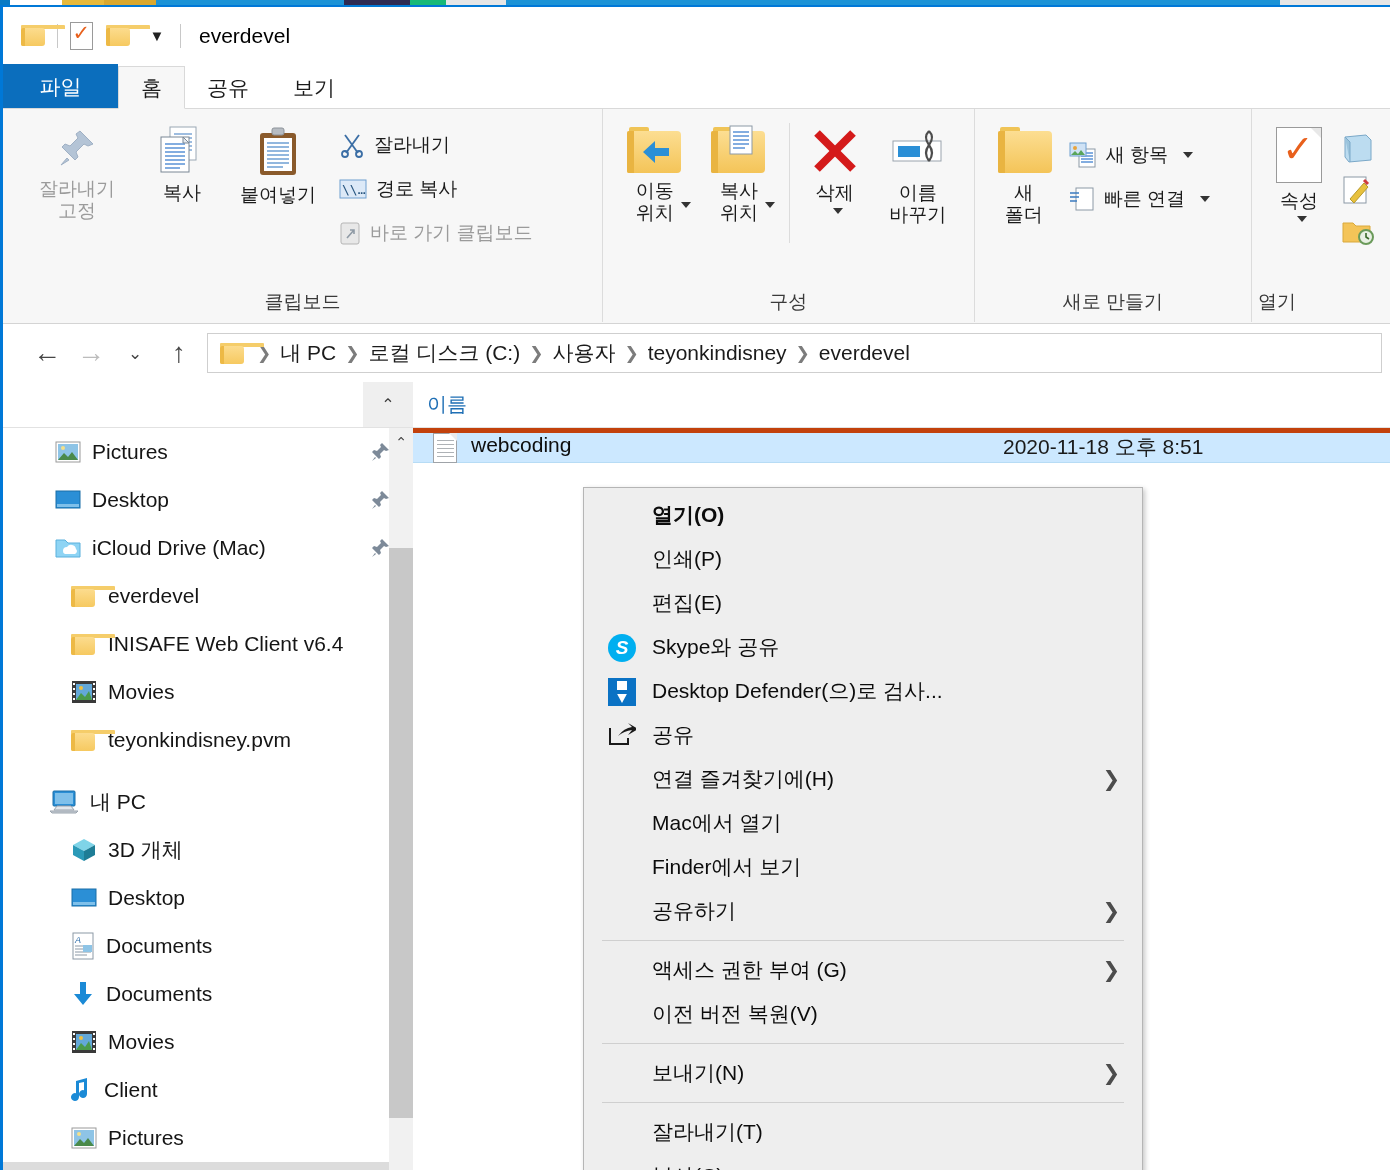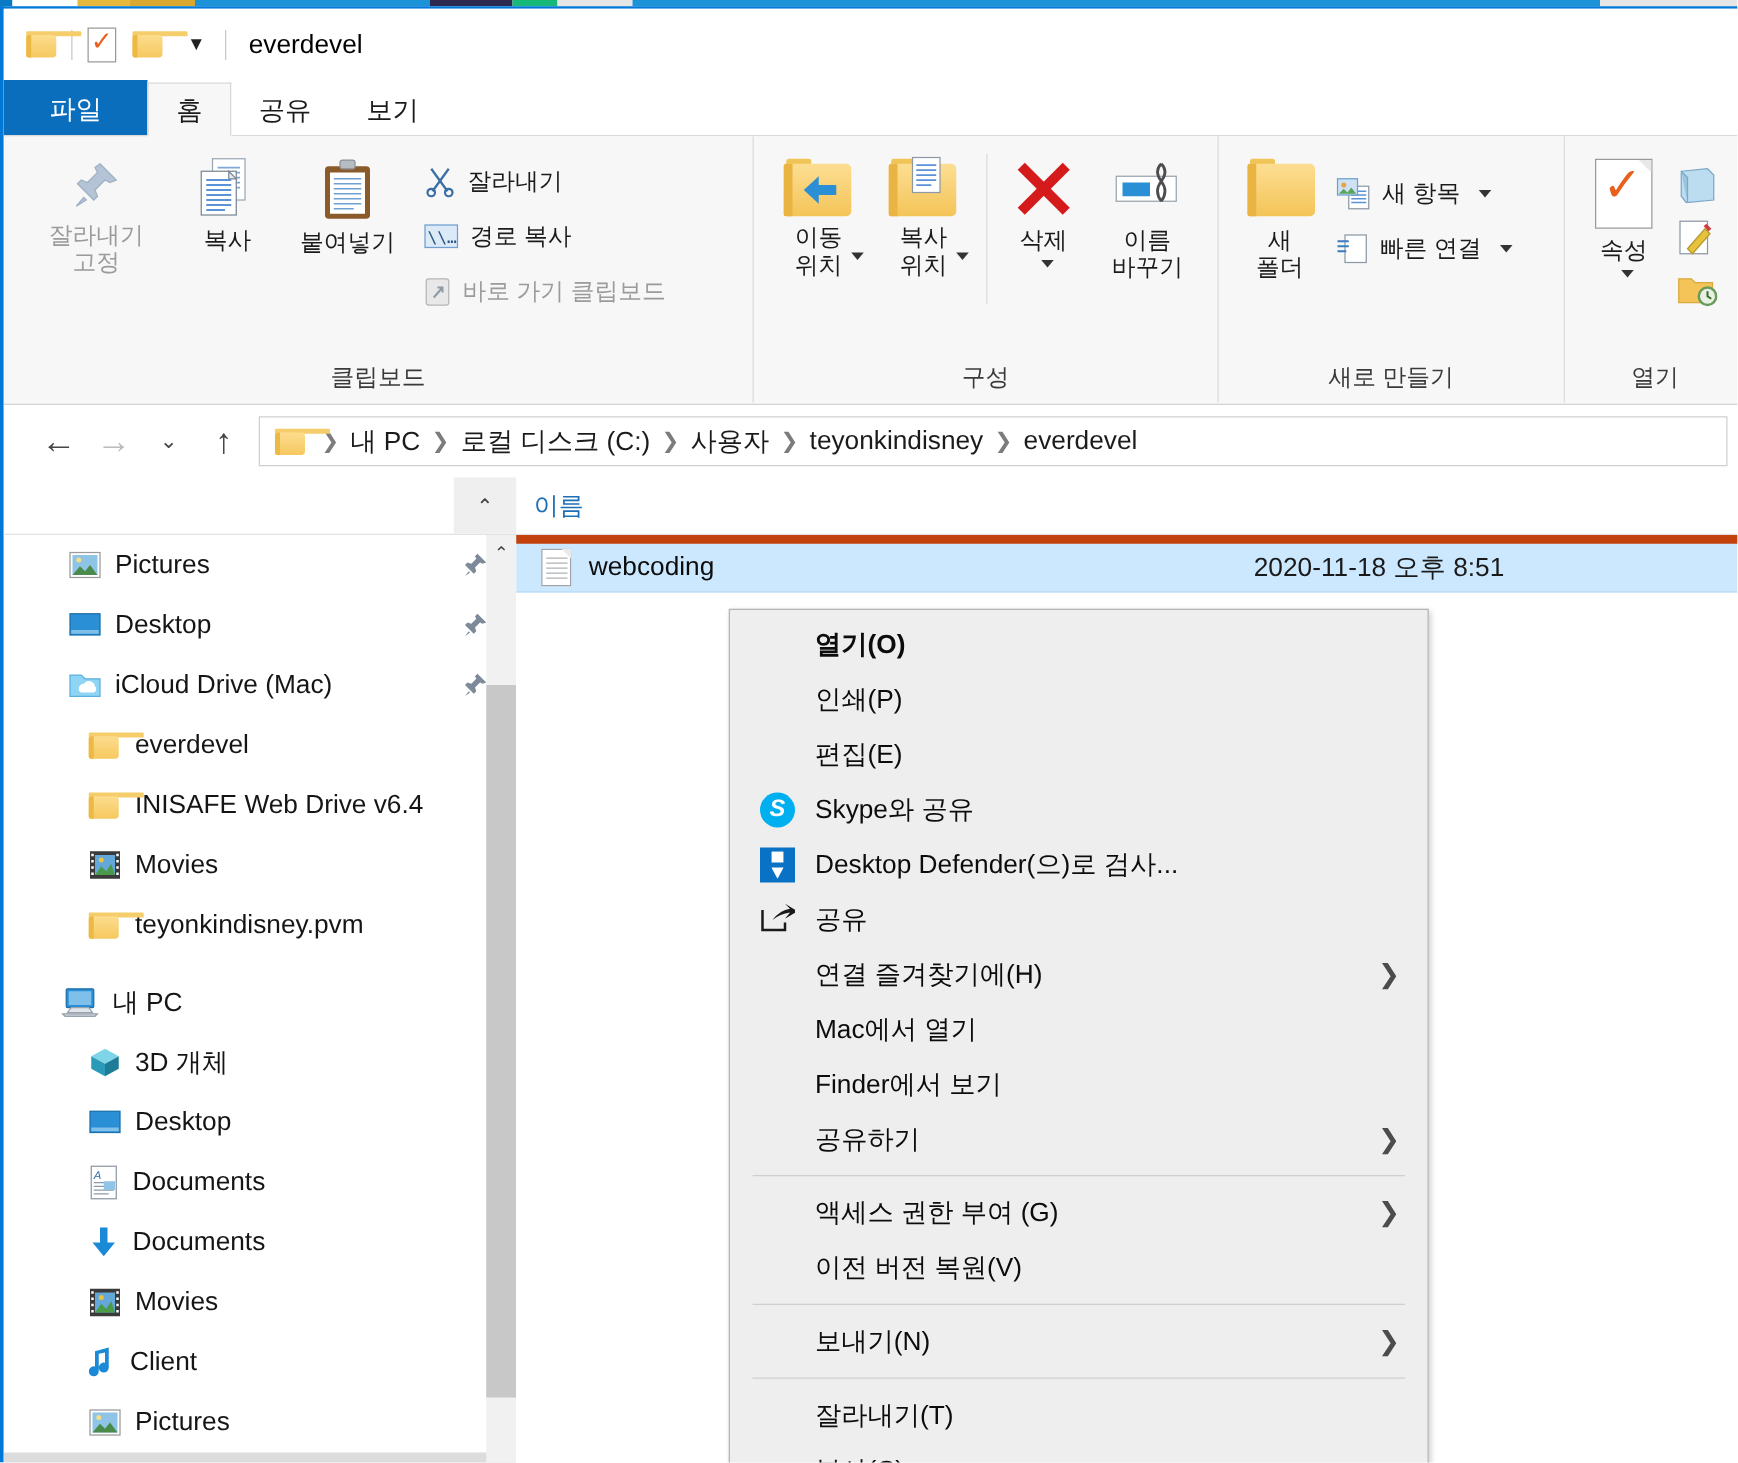--- a/index.html
+++ b/index.html
@@ -107,21 +107,21 @@
   .navitem.sel { background:#dcdcdc; }
   .navitem .nm { margin-left:11px; }
   .navitem .pinmark { position:absolute; right:22px; top:13px; }
   .navgap { height:14px; }
 
   .sbscroll { position:absolute; right:0; top:0; width:24px; height:756px; background:#f1f1f1; }
   .sbup { height:28px; display:flex; align-items:center; justify-content:center; font-size:14px; color:#3c3c3c;}
   .sbthumb { position:absolute; left:0; top:120px; width:24px; height:570px; background:#c8c8c8; }
 
   #filelist { flex:1; position:relative; background:#fff; }
-  .filerow { height:46px; display:flex; align-items:center; background:#cce8ff; border-top:7px solid #c2410c; border-bottom:1px solid #b7dcf5;}
+  .filerow { height:35px; display:flex; align-items:flex-start; background:#cce8ff; border-top:5px solid #c2410c; border-bottom:1px solid #b7dcf5;}
   .filerow .fname { font-size:21px; color:#0d0d0d; margin-left:14px; }
   .filerow .fdate { position:absolute; left:590px; font-size:21px; color:#1a1a1a;}
   .txtfile { width:24px; height:30px; border:1.4px solid #9fa3a8; background:#fff; margin-left:20px; position:relative;}
   .txtfile::before { content:""; position:absolute; right:-1px; top:-1px; border-left:8px solid transparent; border-top:8px solid #e9eaec;}
   .txtfile i { position:absolute; left:3px; top:6px; width:17px; height:1.4px; background:#aeb2b6; display:block;}
 
   
   #ctxmenu { position:absolute; left:580px; top:480px; width:560px; background:#eeeeee;
       border:1px solid #b5b5b5; box-shadow:2px 2px 5px rgba(0,0,0,.22); padding:5px 0 0 0; z-index:50;}
   .mi { height:44px; display:flex; align-items:center; position:relative; padding-left:68px; font-size:21px; color:#0c0c0c;}
@@ -405,21 +405,21 @@
             <span class="ico" style="width:32px;height:28px">
               <svg viewBox="0 0 32 28">
                   <path d="M1 5 h10 l3 3 h14 v16 H1z" fill="#f4c458" stroke="#d9a93c"></path>
                 <circle cx="24" cy="19" r="7" fill="#e8f0e4" stroke="#6a9a5a" stroke-width="2"></circle>
                 <path d="M24 15 v4 l3 2" stroke="#3a6a2a" stroke-width="1.6" fill="none"></path>
                 </svg>
             </span>
           </div>
         </div>
       </div>
-      <div class="gtitle" style="text-align:center;padding-left:6px">열기</div>
+      <div class="gtitle" style="text-align:left;padding-left:6px">열기</div>
     </div>
   </div>
 
   <div id="addrbar">
     <div class="navbtns">
       <div class="navbtn">←</div>
       <div class="navbtn dim">→</div>
       <div class="navbtn small">⌄</div>
       <div class="navbtn">↑</div>
     </div>
@@ -511,21 +511,21 @@
           </span>
         <span class="nm">everdevel</span>
       </div>
 
       <div class="navitem lvl2">
         <span class="folder-ico">
           <span class="tab"></span>
             <span class="body"></span>
             <span class="spine"></span>
           </span>
-        <span class="nm">INISAFE Web Drive v6.4</span>
+        <span class="nm">INISAFE Web Client v6.4</span>
       </div>
 
       <div class="navitem lvl2">
         <span class="ico" style="width:26px;height:24px">
           <svg viewBox="0 0 26 24">
               <rect x="1" y="1" width="24" height="22" fill="#3a3a3a"></rect>
             <rect x="5" y="4" width="16" height="16" fill="#63a8d8"></rect>
             <path d="M5 20 l5-7 4 4 4-6 3 9z" fill="#4a9a4a"></path>
               <circle cx="10" cy="8" r="2" fill="#f0c040"></circle>
             <g fill="#fff">

